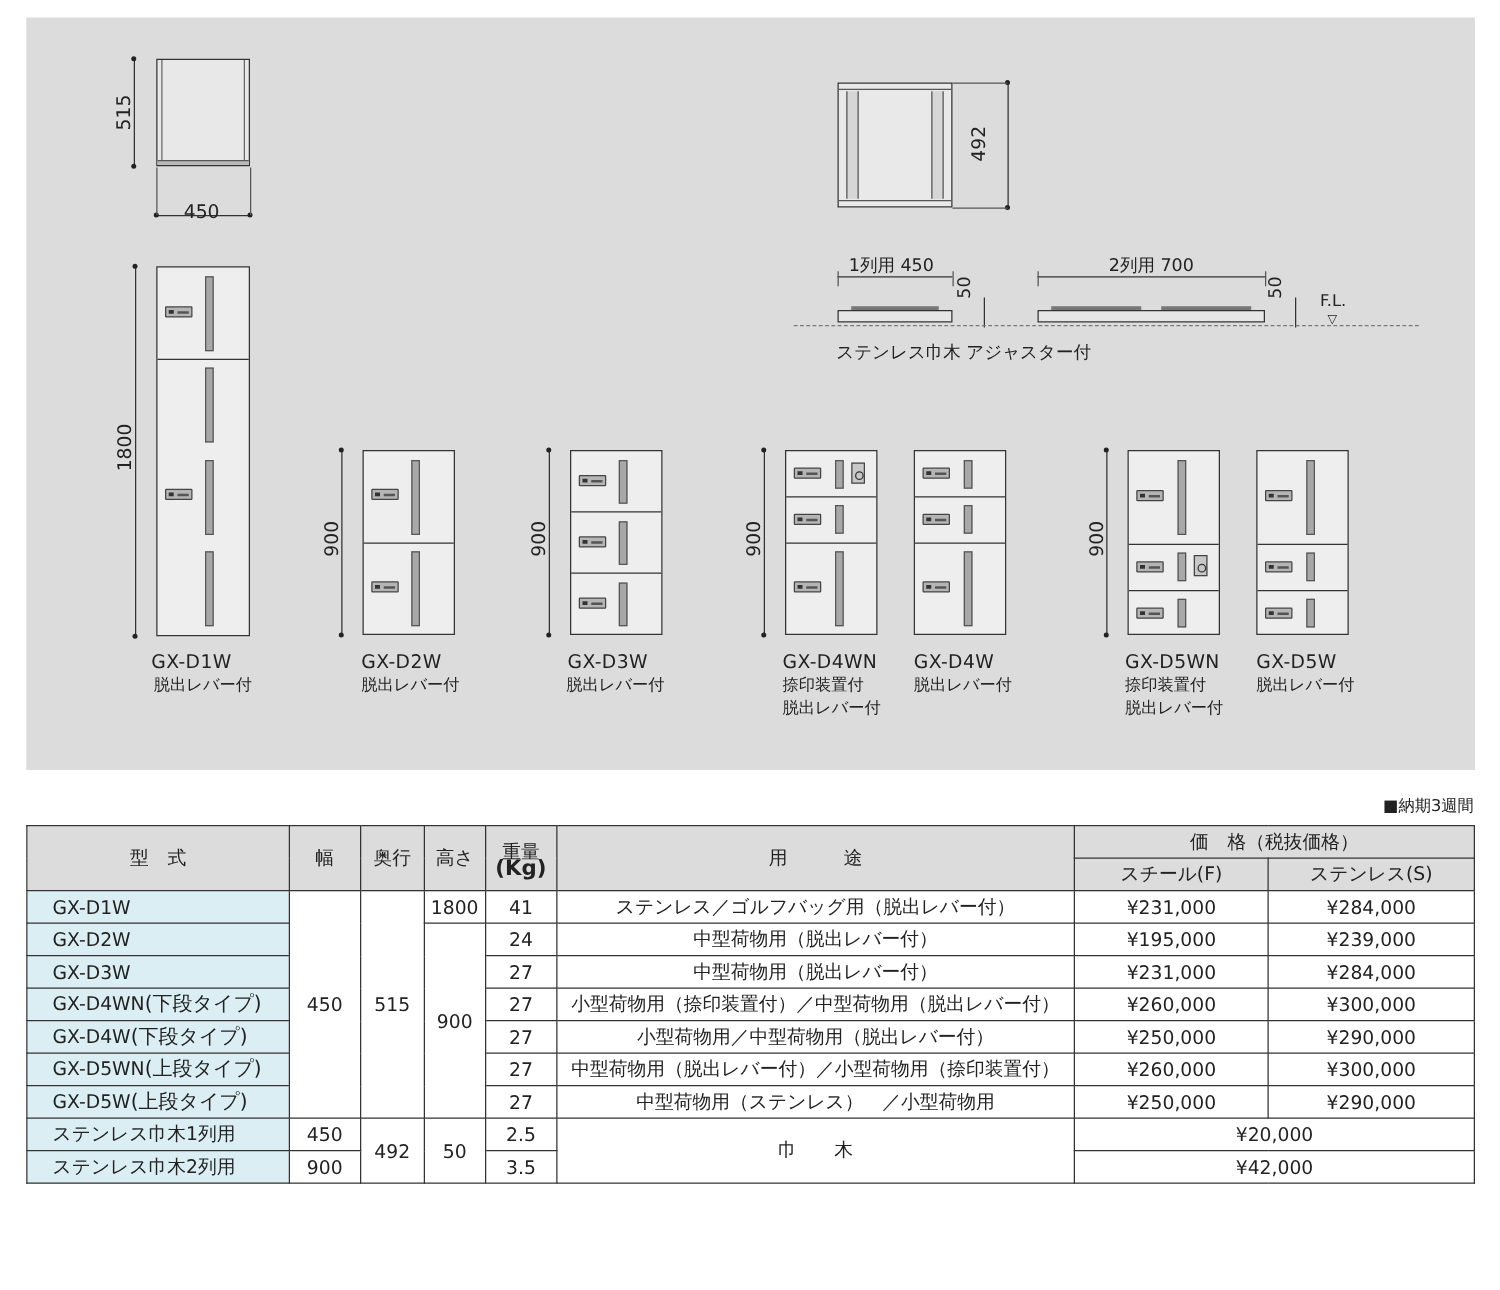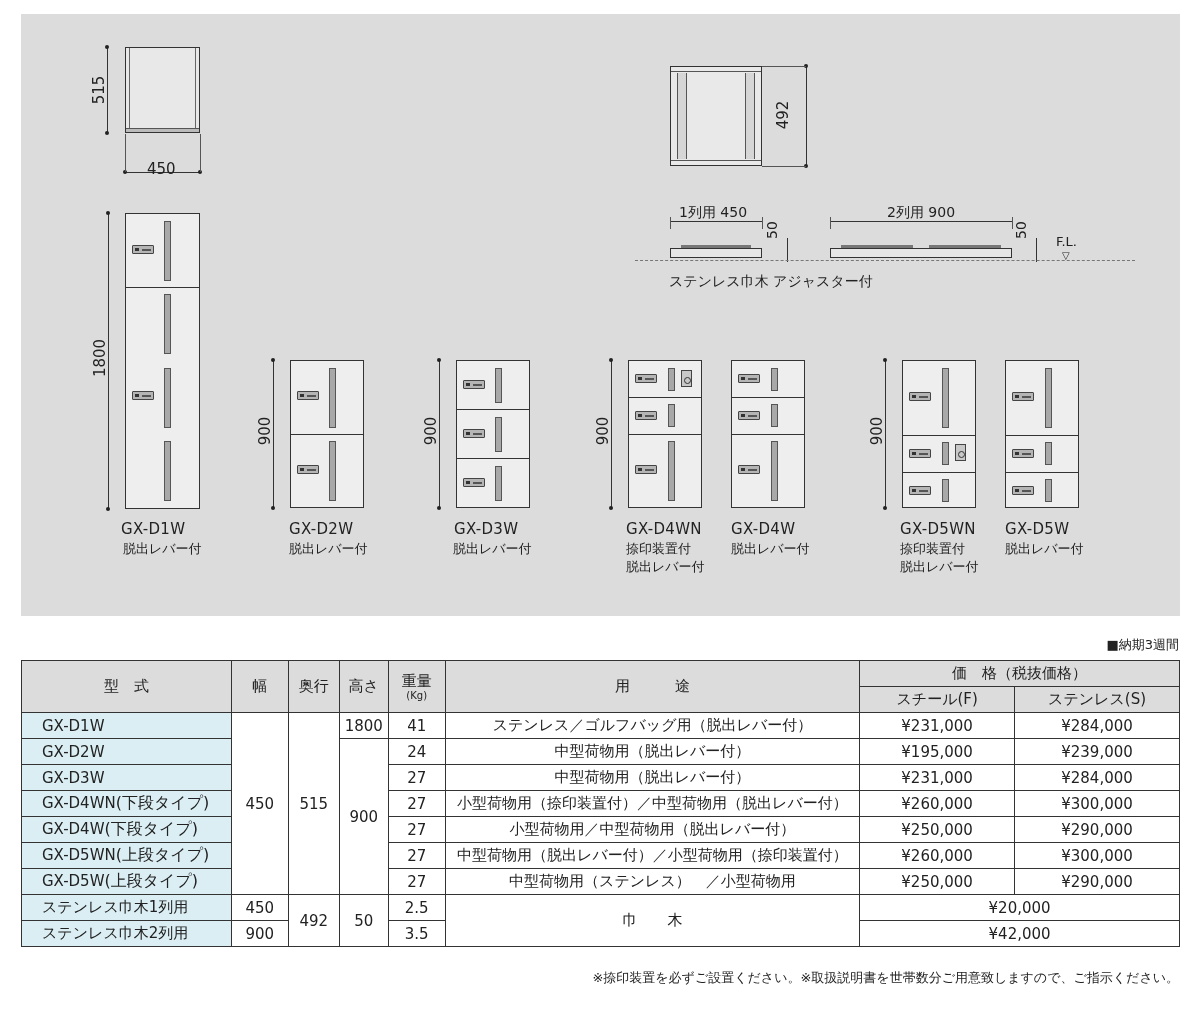--- a/index.html
+++ b/index.html
@@ -24,21 +24,21 @@
   .model { position: absolute; font-size: 15px; color: #222; white-space: nowrap; letter-spacing: 0.3px; }
   .sub { position: absolute; font-size: 13px; color: #222; white-space: nowrap; line-height: 18px; }
 
   .lead { position: absolute; right: 21px; top: 636px; font-size: 13px; }
   table.spec { position: absolute; left: 21px; top: 660px; width: 1159px; border-collapse: collapse; font-size: 15px; }
   table.spec td, table.spec th { border: 1px solid #333; height: 26px; text-align: center; font-weight: normal; padding: 0 4px; }
   table.spec th { background: #dcdcdc; }
   table.spec td.model-cell { background: #daeef3; text-align: left; padding-left: 20px; }
   table.spec td.use { text-align: center; }
   .type-note { font-size: 16px; }
-  .kg { font-size: 10px; display: block; line-height: 11px; }
+  .kg { font-size: 17px; display: block; line-height: 11px; font-weight: bold; }
   .notes { position: absolute; right: 21px; top: 964px; text-align: right; font-size: 13px; line-height: 27px; }
 </style>
 </head>
 <body>
 
 <div class="drawing-panel">
 
   <div>
     <div class="cab" style="left:104px; top:33px; width:75px; height:86px; background:#e8e8e8;">
       <div class="abs" style="left:3px; top:0; bottom:4px; width:0; border-left:1px solid #666;"></div>
@@ -75,21 +75,21 @@
   <div>
     <div class="hlabel" style="left:658px; top:190px; font-size:14px;">1列用 450</div>
     <div class="dim-h" style="left:649px; top:207px; width:92px;"></div>
     <div class="tick-v" style="left:649px; top:203px; height:12px;"></div>
     <div class="tick-v" style="left:741px; top:203px; height:12px;"></div>
     <div class="abs" style="left:649px; top:234px; width:92px; height:10px; border:1px solid #333; background:#e6e6e6;"></div>
     <div class="abs" style="left:660px; top:231px; width:70px; height:3px; background:#777;"></div>
     <div class="dim-v" style="left:766px; top:224px; height:24px;"></div>
     <div class="vlabel" style="left:742px; top:208px; font-size:14px;">50</div>
 
-    <div class="hlabel" style="left:866px; top:190px; font-size:14px;">2列用 900</div>
+    <div class="hlabel" style="left:866px; top:190px; font-size:14px;">2列用 700</div>
     <div class="dim-h" style="left:809px; top:207px; width:182px;"></div>
     <div class="tick-v" style="left:809px; top:203px; height:12px;"></div>
     <div class="tick-v" style="left:991px; top:203px; height:12px;"></div>
     <div class="abs" style="left:809px; top:234px; width:182px; height:10px; border:1px solid #333; background:#e6e6e6;"></div>
     <div class="abs" style="left:820px; top:231px; width:72px; height:3px; background:#777;"></div>
     <div class="abs" style="left:908px; top:231px; width:72px; height:3px; background:#777;"></div>
     <div class="dim-v" style="left:1015px; top:224px; height:24px;"></div>
     <div class="vlabel" style="left:991px; top:208px; font-size:14px;">50</div>
 
     <div class="abs" style="left:614px; top:246px; width:500px; height:0; border-top:1px dashed #777;"></div>
@@ -319,14 +319,13 @@
   <tr>
     <td class="model-cell" style="padding-left:20px;">ステンレス巾木2列用</td>
     <td>900</td>
     <td>3.5</td>
     <td colspan="2">¥42,000</td>
   </tr>
 </tbody>
   </table>
 
 <div class="notes">
-  <div>※捺印装置を必ずご設置ください。※取扱説明書を世帯数分ご用意致しますので、ご指示ください。</div>
 </div>
 
 </body></html>

